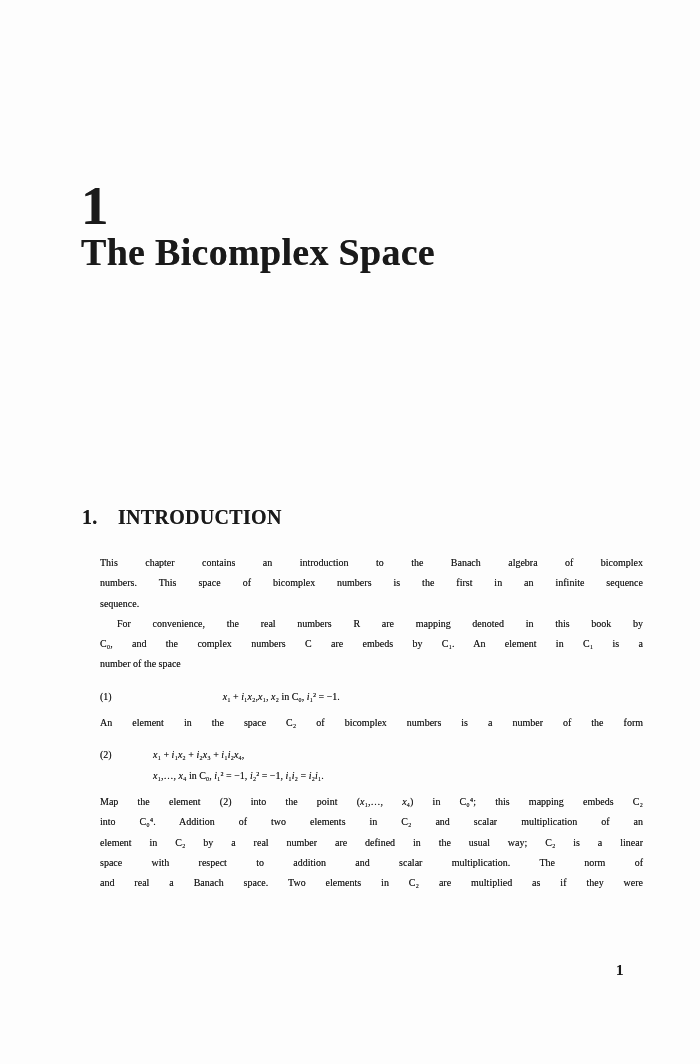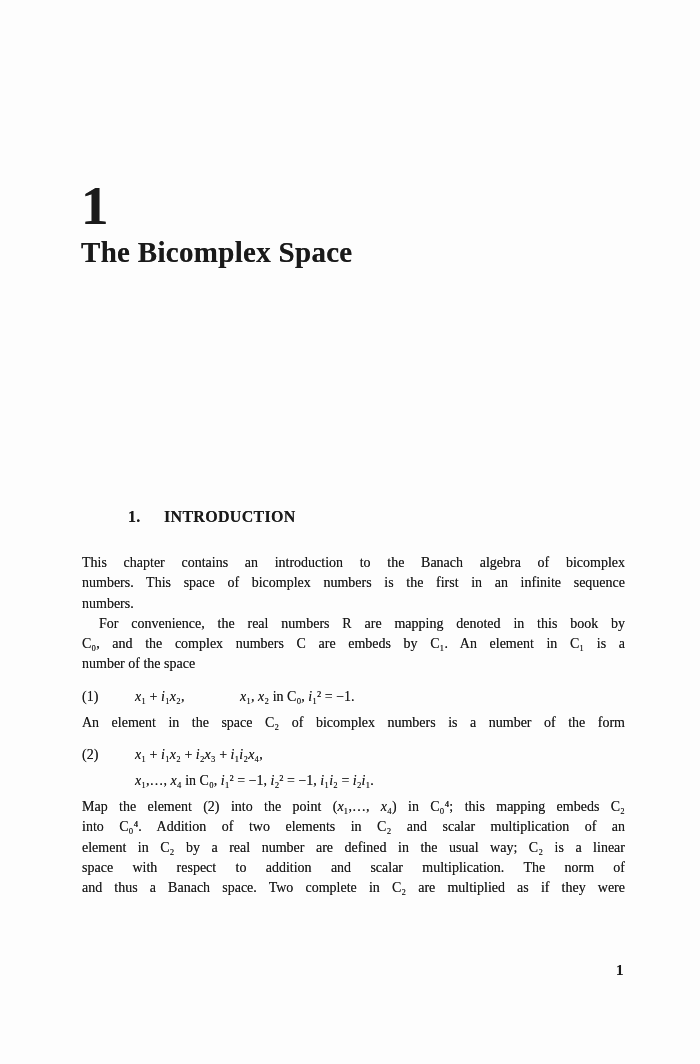--- a/index.html
+++ b/index.html
@@ -16,45 +16,44 @@
     overflow: hidden;
   }
   .scan-text { text-shadow: 0 0 0.5px rgba(20,20,20,0.65); }
 
   .chapter-number {
     position: absolute; left: 81px; top: 178px;
     font-size: 55px; font-weight: bold; line-height: 55px;
   }
   .chapter-title {
     position: absolute; left: 81px; top: 234px;
-    font-size: 29px; font-weight: bold; line-height: 36px;
+    font-size: 38px; font-weight: bold; line-height: 36px;
     letter-spacing: 0.3px;
   }
   .section-heading {
     position: absolute; left: 82px; top: 506px;
-    font-size: 16px; font-weight: bold; line-height: 22px;
+    font-size: 20px; font-weight: bold; line-height: 22px;
     letter-spacing: 0.3px;
-    margin-left: 46px;
   }
   .section-heading .sec-num { display: inline-block; width: 36px; }
 
   .body-column {
-    position: absolute; left: 82px; top: 553px;
+    position: absolute; left: 100px; top: 553px;
     width: 543px;
-    font-size: 14px; line-height: 20.3px;
+    font-size: 10px; line-height: 20.3px;
   }
   .line { width: 100%; }
   .line.justify { text-align: justify; text-align-last: justify; }
   .line.indent { padding-left: 17px; }
 
   .equation { margin: 12px 0 6px 0; }
   .eq-row { line-height: 20.3px; white-space: nowrap; }
-  .eq-row + .eq-row { margin-top: 5px; }
+  .eq-row + .eq-row { }
   .eq-label { display: inline-block; width: 53px; }
-  .eq-seg { display: inline-block; }
+  .eq-seg { display: inline-block; text-align: right; }
 
   .page-number {
     position: absolute; left: 616px; top: 960px;
     font-size: 15px; font-weight: bold; line-height: 20px;
   }
 
   i { font-style: italic; }
 </style>
 </head>
 <body>
@@ -66,21 +65,21 @@
   <div class="chapter-title scan-text">The Bicomplex Space</div>
 
   <div class="section-heading scan-text">
     <span class="sec-num">1.</span><span>INTRODUCTION</span>
   </div>
 
   <div class="body-column scan-text">
       <div class="para">
         <div class="line justify">This chapter contains an introduction to the Banach algebra of bicomplex</div>
         <div class="line justify">numbers. This space of bicomplex numbers is the first in an infinite sequence</div>
-        <div class="line">numbers.</div>
+        <div class="line">sequence.</div>
       </div>
       <div class="para">
         <div class="line justify indent">For convenience, the real numbers R are mapping denoted in this book by</div>
         <div class="line justify">C₀, and the complex numbers C are embeds by C₁. An element in C₁ is a</div>
         <div class="line">number of the space</div>
       </div>
       <div class="equation">
         <div class="eq-row"><span class="eq-label">(1)</span><span class="eq-seg" style="width: 105px;"><i>x</i>₁ + <i>i</i>₁<i>x</i>₂,</span><span class="eq-seg"><i>x</i>₁, <i>x</i>₂ in C₀, <i>i</i>₁² = −1.</span></div>
       </div>
       <div class="para">
@@ -88,19 +87,19 @@
       </div>
       <div class="equation">
         <div class="eq-row"><span class="eq-label">(2)</span><span class="eq-seg"><i>x</i>₁ + <i>i</i>₁<i>x</i>₂ + <i>i</i>₂<i>x</i>₃ + <i>i</i>₁<i>i</i>₂<i>x</i>₄,</span></div>
         <div class="eq-row"><span class="eq-label"></span><span class="eq-seg"><i>x</i>₁,…, <i>x</i>₄ in C₀, <i>i</i>₁² = −1, <i>i</i>₂² = −1, <i>i</i>₁<i>i</i>₂ = <i>i</i>₂<i>i</i>₁.</span></div>
       </div>
       <div class="para">
         <div class="line justify">Map the element (2) into the point (<i>x</i>₁,…, <i>x</i>₄) in C₀⁴; this mapping embeds C₂</div>
         <div class="line justify">into C₀⁴. Addition of two elements in C₂ and scalar multiplication of an</div>
         <div class="line justify">element in C₂ by a real number are defined in the usual way; C₂ is a linear</div>
         <div class="line justify">space with respect to addition and scalar multiplication. The norm of</div>
-        <div class="line justify">and thus a Banach space. Two complete in C₂ are multiplied as if they were</div>
+        <div class="line justify">and real a Banach space. Two elements in C₂ are multiplied as if they were</div>
       </div>
     </div>
 
   <div class="page-number scan-text">1</div>
 
 </div>
 
 </body></html>

